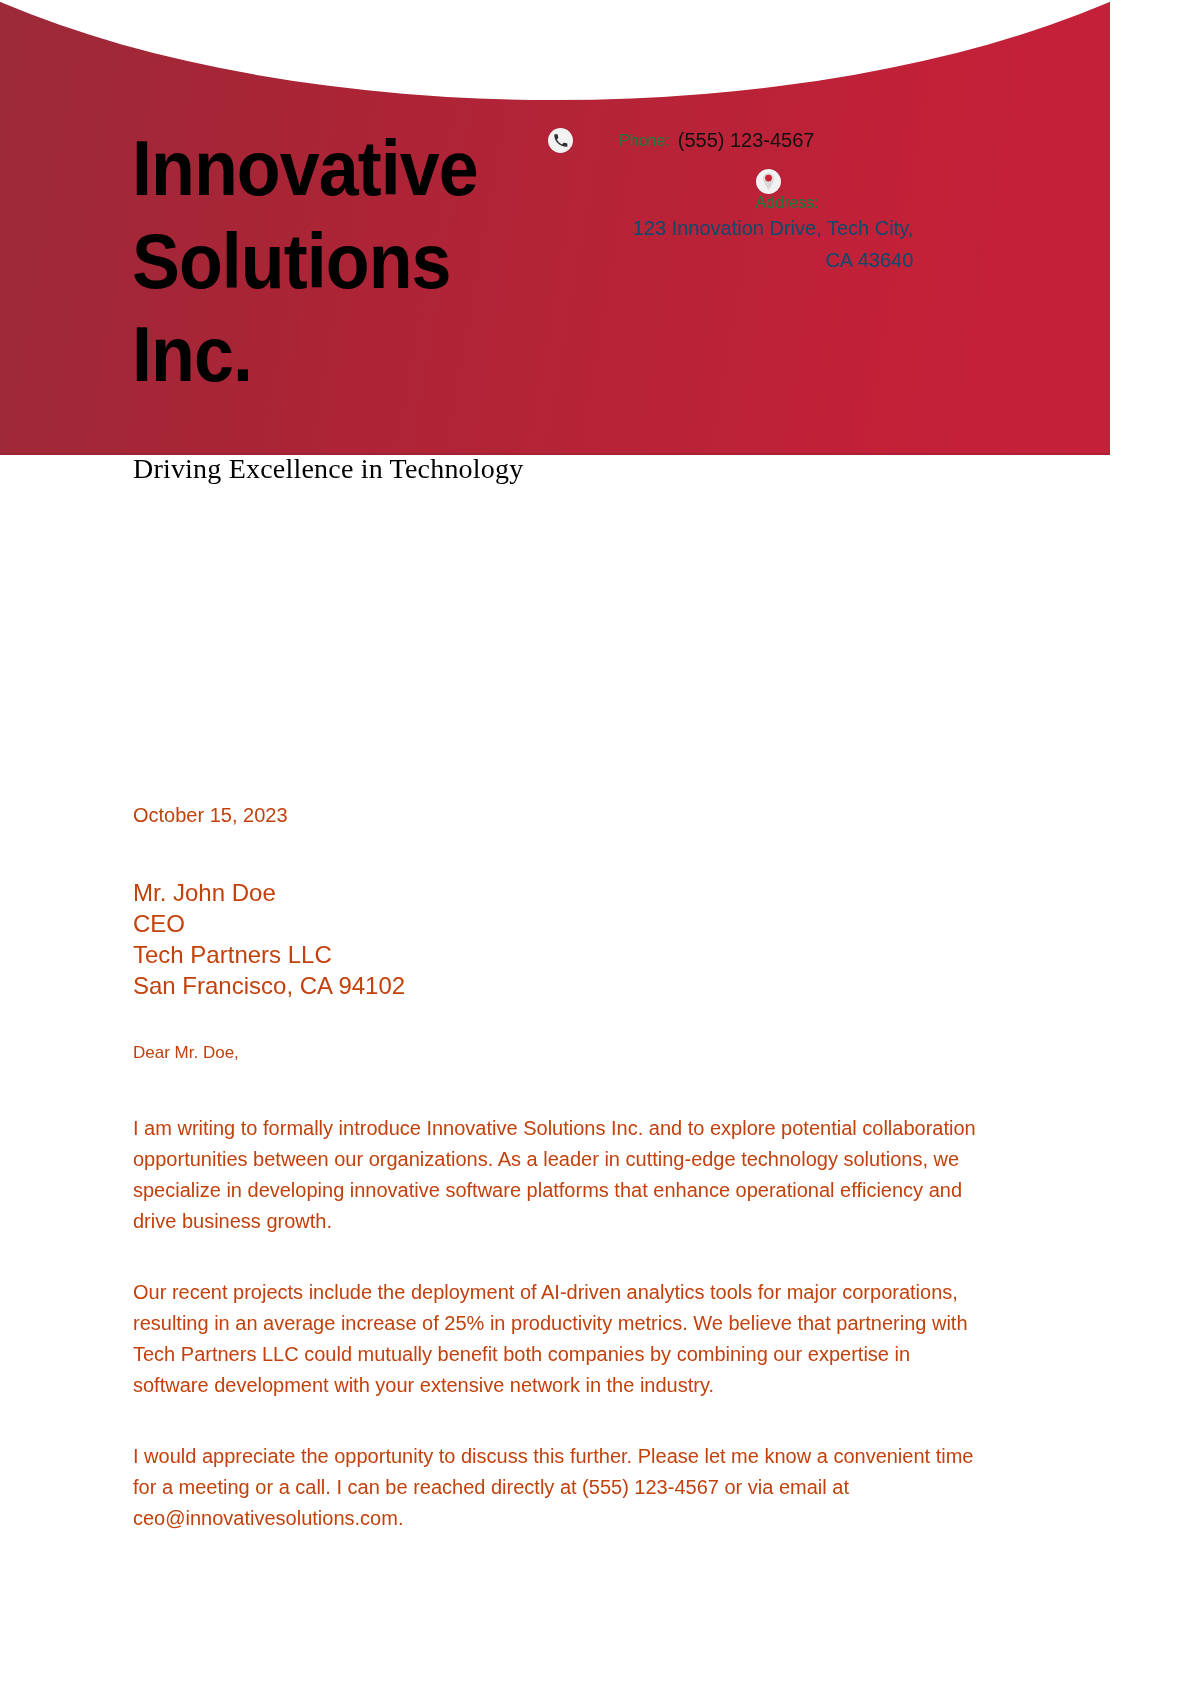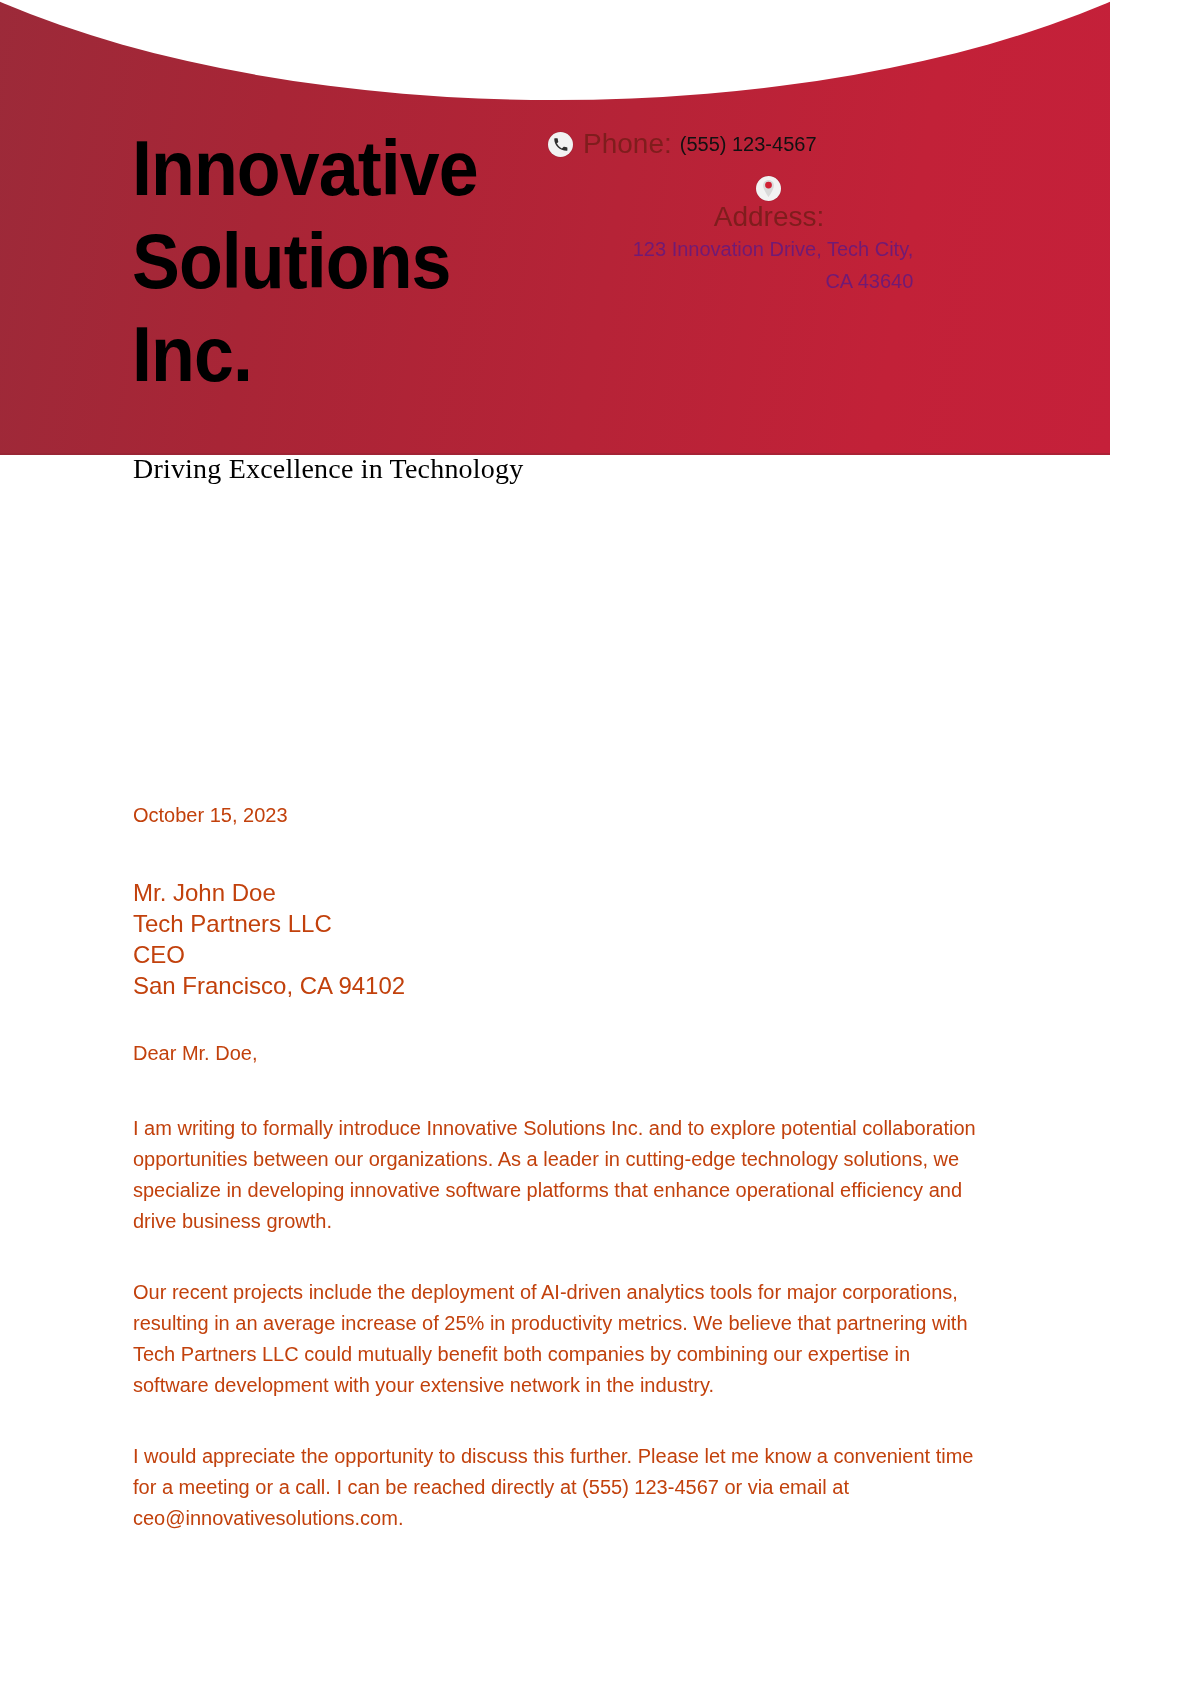--- a/index.html
+++ b/index.html
@@ -100,37 +100,38 @@
     display: flex;
     align-items: center;
     justify-content: center;
     margin-right: 10px;
     box-shadow: 0 0 1px rgba(0,0,0,.25);
   }
   .icon-circle svg { display: block; }
 
   .contact-label {
     font-family: "Liberation Sans Narrow", "Liberation Sans", sans-serif;
-    font-size: 28px;
-    color: #7f1d1d;
+    font-size: 16px;
+    color: #15803d;
     font-weight: 400;
     white-space: nowrap;
     margin-right: 8px;
+    margin-left: 36px;
   }
   .contact-value {
     font-family: "Liberation Sans Narrow", "Liberation Sans", sans-serif;
     font-size: 20px;
     color: #111111;
     font-weight: 400;
     white-space: nowrap;
   }
   .address-value {
     font-family: "Liberation Sans Narrow", "Liberation Sans", sans-serif;
     font-size: 20px;
-    color: #701a75;
+    color: #0c4a6e;
     line-height: 32px;
     text-align: right;
     flex: 1 1 auto;
   }
 
   
   .tagline {
     position: absolute;
     left: 133px;
     top: 453px;
@@ -152,21 +153,21 @@
   .letter-date {
     font-size: 20px;
     line-height: 20px;
     margin-bottom: 52px;
   }
   .recipient-line {
     font-size: 24px;
     line-height: 31px;
   }
   .salutation {
-    font-size: 20px;
+    font-size: 17px;
     line-height: 20px;
     margin-top: 42px;
     margin-bottom: 50px;
   }
   .body-paragraph {
     font-size: 20px;
     line-height: 31px;
     margin-bottom: 40px;
     text-align: left;
   }
@@ -215,22 +216,22 @@
   </div>
 
   <div class="tagline">Driving Excellence in Technology</div>
 
   <div class="letter">
 
     <div class="letter-date">October 15, 2023</div>
 
     <div class="recipient-block">
       <div class="recipient-line">Mr. John Doe</div>
+      <div class="recipient-line">CEO</div>
       <div class="recipient-line">Tech Partners LLC</div>
-      <div class="recipient-line">CEO</div>
       <div class="recipient-line">San Francisco, CA 94102</div>
     </div>
 
     <div class="salutation">Dear Mr. Doe,</div>
 
     <div class="body-paragraph">I am writing to formally introduce Innovative Solutions Inc. and to explore potential collaboration opportunities between our organizations. As a leader in cutting-edge technology solutions, we specialize in developing innovative software platforms that enhance operational efficiency and drive business growth.</div>
     <div class="body-paragraph">Our recent projects include the deployment of AI-driven analytics tools for major corporations, resulting in an average increase of 25% in productivity metrics. We believe that partnering with Tech Partners LLC could mutually benefit both companies by combining our expertise in software development with your extensive network in the industry.</div>
     <div class="body-paragraph">I would appreciate the opportunity to discuss this further. Please let me know a convenient time for a meeting or a call. I can be reached directly at (555) 123-4567 or via email at ceo@innovativesolutions.com.</div>
 
   </div>

